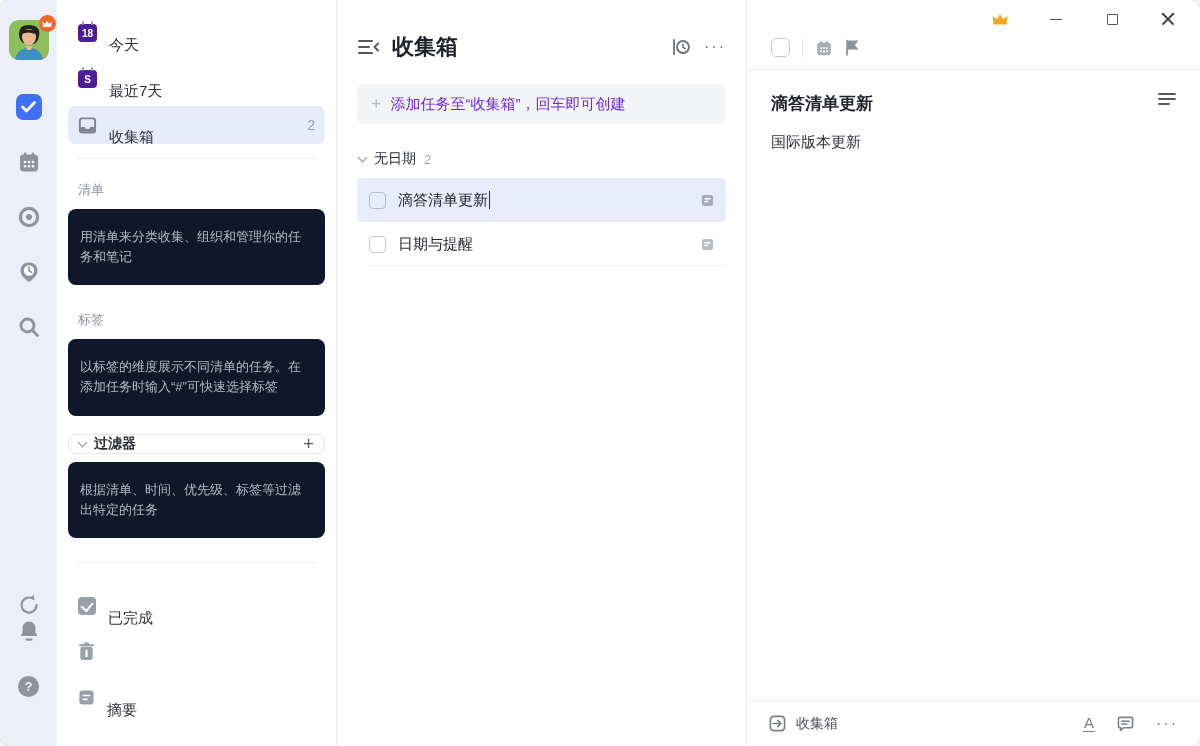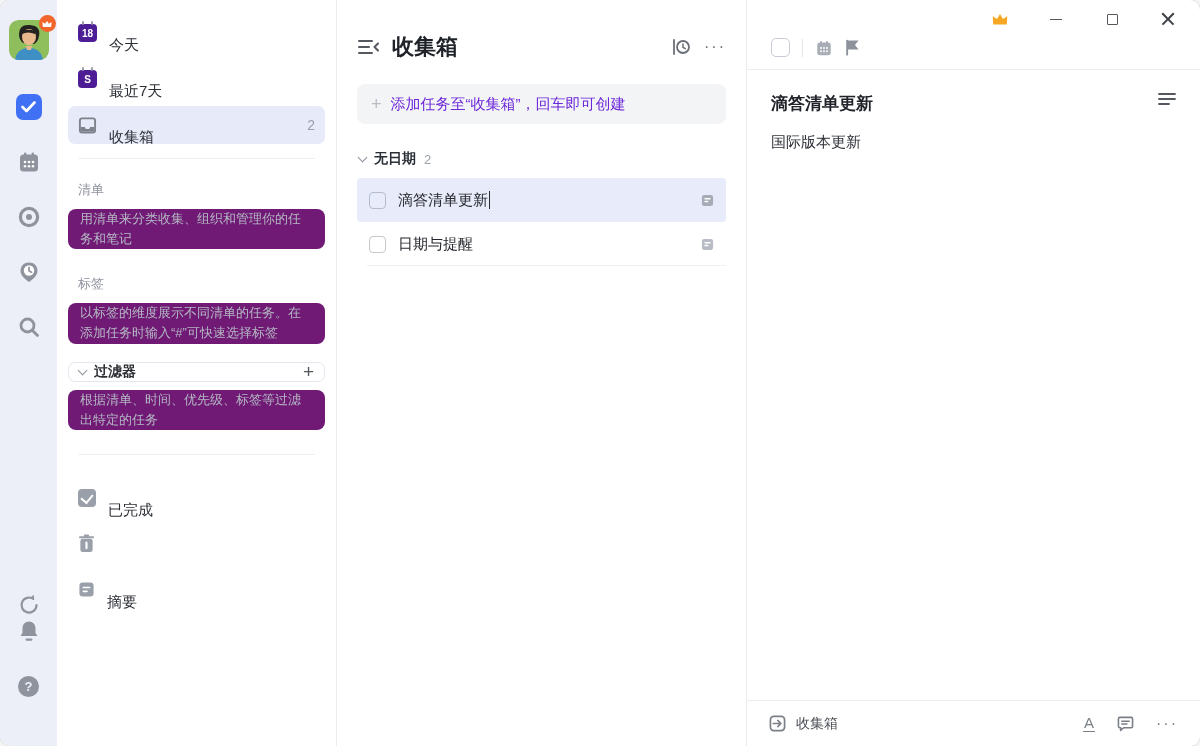--- a/index.html
+++ b/index.html
@@ -51,21 +51,21 @@
     width:19px; height:18px; background:#4c1d95; border-radius:4px; position:relative;
     color:#fff; font-size:10px; font-weight:bold; display:flex; align-items:center; justify-content:center;
   }
   .mini-cal::before, .mini-cal::after {
     content:""; position:absolute; top:-3px; width:2px; height:4px; background:#9aa0aa; border-radius:1px;
   }
   .mini-cal::before { left:4px; } .mini-cal::after { right:4px; }
   .nav-divider { height:1px; background:#efefef; margin:6px 10px 14px; }
   .section-title { font-size:13px; color:#8d929c; margin:8px 10px 10px; }
   .hint-card {
-    background:#701a75; border-radius:8px; padding:0 12px; margin:0 0 18px;
+    background:#0f172a; border-radius:8px; padding:18px 12px; margin:0 0 18px;
     font-size:13px; color:#b4b8c3; line-height:1.55;
   }
   .filter-row {
     border:1px solid #e4e7ee; border-radius:7px; height:20px; display:flex; align-items:center;
     padding:0 10px; gap:8px; margin-bottom:8px; cursor:pointer;
   }
   .filter-label { font-size:14px; font-weight:bold; color:#2b2e35; flex:1; }
   .plus-btn { font-size:19px; color:#55585f; line-height:1; cursor:pointer; font-weight:300; }
   .chev {
     width:7px; height:7px; border-left:1.6px solid #8d929c; border-bottom:1.6px solid #8d929c;
@@ -89,21 +89,21 @@
   .list-title { font-size:22px; font-weight:bold; color:#1f2329; flex:1; }
   .hdr-icon { color:#6b6f78; cursor:pointer; display:flex; align-items:center; }
   .dots { font-size:16px; letter-spacing:2px; color:#6b6f78; cursor:pointer; line-height:1; }
   .add-bar {
     margin-top:22px; height:40px; background:#f3f4f6; border-radius:8px; display:flex;
     align-items:center; padding:0 14px; gap:9px; cursor:text;
   }
   .add-plus { font-size:18px; color:#b9bcc4; font-weight:300; line-height:1; }
   .add-text { font-size:15px; color:#6d28d9; }
   .group-row { display:flex; align-items:center; gap:8px; margin:26px 2px 10px; cursor:pointer; }
-  .group-label { font-size:14px; font-weight:bold; color:#2a2e36; }
+  .group-label { font-size:14px; font-weight:normal; color:#2a2e36; }
   .group-count { font-size:13px; color:#9ea3ac; }
   .task-row {
     height:44px; display:flex; align-items:center; gap:12px; padding:0 12px; border-radius:4px;
     position:relative; cursor:pointer;
   }
   .task-row.selected { background:#e8ecfa; }
   .task-row.bordered::after {
     content:""; position:absolute; left:10px; right:0; bottom:0; height:1px; background:#f0f0f1;
   }
   .task-check {

